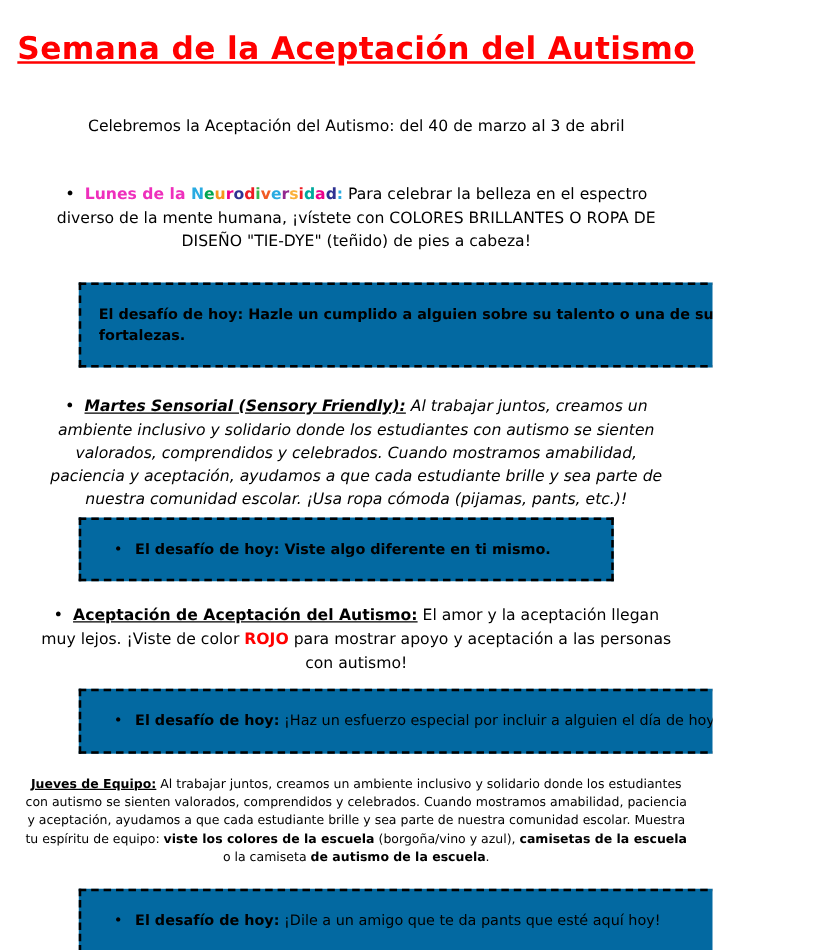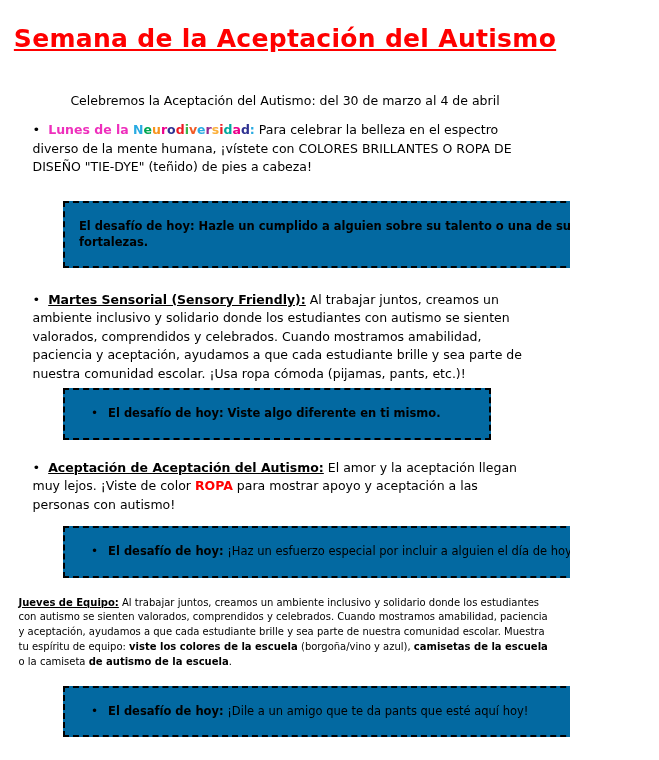--- a/index.html
+++ b/index.html
@@ -24,22 +24,22 @@
     text-decoration: underline;
     letter-spacing: .3px;
   }
   .subtitle {
     text-align: center;
     font-size: 12.5px;
     margin-top: 40px;
   }
   .day {
     width: 505px;
-    margin: 12px auto 0;
-    text-align: left;
+    margin: 38px auto 0;
+    text-align: center;
     font-size: 12.5px;
     line-height: 1.48;
   }
   .day .bullet { margin-right: 8px; font-size: 13px; }
   .day.thursday {
     width: 533px;
     font-size: 10px;
     margin-top: 18px;
   }
   .challenge {
@@ -52,47 +52,47 @@
   }
   .challenge.full { width: 533px; }
   .challenge.narrow { width: 428px; }
   .challenge .row { display: flex; align-items: flex-start; }
   .challenge .bullet { margin: 0 10px 0 12px; font-size: 12px; }
   .mt-c1 { margin-top: 24px; }
   .mt-c2 { margin-top: 5px; }
   .mt-w  { margin-top: 18px; }
   .mt-c3 { margin-top: 12px; }
   .mt-c4 { margin-top: 16px; }
-  .mt-t  { margin-top: 22px; }
+  .mt-t  { margin-top: 22px; font-style: italic; }
 </style>
 </head>
 <body>
 
 <div class="page">
 
   <h1 class="title">Semana de la Aceptación del Autismo</h1>
 
-  <p class="subtitle">Celebremos la Aceptación del Autismo: del 30 de marzo al 4 de abril</p>
+  <p class="subtitle">Celebremos la Aceptación del Autismo: del 40 de marzo al 3 de abril</p>
 
   <p class="day"><span class="bullet">•</span><span><span style="color: rgb(238, 47, 188); font-weight: 700;">Lunes de la </span><span style="color: rgb(41, 171, 226); font-weight: 700;">N</span><span style="color: rgb(0, 166, 81); font-weight: 700;">e</span><span style="color: rgb(247, 148, 29); font-weight: 700;">u</span><span style="color: rgb(236, 0, 140); font-weight: 700;">r</span><span style="color: rgb(46, 49, 146); font-weight: 700;">o</span><span style="color: rgb(237, 28, 36); font-weight: 700;">d</span><span style="color: rgb(57, 181, 74); font-weight: 700;">i</span><span style="color: rgb(241, 90, 36); font-weight: 700;">v</span><span style="color: rgb(41, 171, 226); font-weight: 700;">e</span><span style="color: rgb(146, 39, 143); font-weight: 700;">r</span><span style="color: rgb(251, 176, 59); font-weight: 700;">s</span><span style="color: rgb(237, 28, 36); font-weight: 700;">i</span><span style="color: rgb(0, 169, 157); font-weight: 700;">d</span><span style="color: rgb(236, 0, 140); font-weight: 700;">a</span><span style="color: rgb(46, 49, 146); font-weight: 700;">d</span><span style="color: rgb(41, 171, 226); font-weight: 700;">:</span></span><span><span> Para celebrar la belleza en el espectro diverso de la mente humana, ¡vístete con COLORES BRILLANTES O ROPA DE DISEÑO "TIE-DYE" (teñido) de pies a cabeza!</span></span></p>
 
   <div class="challenge full mt-c1">
     <p><span style="font-weight: 700;">El desafío de hoy:</span><span style="font-weight: 700;"> Hazle un cumplido a alguien sobre su talento o una de sus fortalezas.</span></p>
   </div>
 
   <p class="day mt-t"><span class="bullet">•</span><span><span style="font-weight: 700; text-decoration: underline;">Martes Sensorial (Sensory Friendly):</span></span><span><span> Al trabajar juntos, creamos un ambiente inclusivo y solidario donde los estudiantes con autismo se sienten valorados, comprendidos y celebrados. Cuando mostramos amabilidad, paciencia y aceptación, ayudamos a que cada estudiante brille y sea parte de nuestra comunidad escolar. ¡Usa ropa cómoda (pijamas, pants, etc.)!</span></span></p>
 
   <div class="challenge narrow mt-c2">
     <div class="row">
       <span class="bullet">•</span>
       <p><span style="font-weight: 700;">El desafío de hoy: Viste algo diferente en ti mismo.</span></p>
     </div>
   </div>
 
-  <p class="day mt-w"><span class="bullet">•</span><span><span style="font-weight: 700; text-decoration: underline;">Aceptación de Aceptación del Autismo:</span></span><span><span> El amor y la aceptación llegan muy lejos. ¡Viste de color </span><span style="color: rgb(255, 0, 0); font-weight: 700;">ROPA</span><span> para mostrar apoyo y aceptación a las personas con autismo!</span></span></p>
+  <p class="day mt-w"><span class="bullet">•</span><span><span style="font-weight: 700; text-decoration: underline;">Aceptación de Aceptación del Autismo:</span></span><span><span> El amor y la aceptación llegan muy lejos. ¡Viste de color </span><span style="color: rgb(255, 0, 0); font-weight: 700;">ROJO</span><span> para mostrar apoyo y aceptación a las personas con autismo!</span></span></p>
 
   <div class="challenge full mt-c3">
     <div class="row">
       <span class="bullet">•</span>
       <p><span style="font-weight: 700;">El desafío de hoy:</span><span> ¡Haz un esfuerzo especial por incluir a alguien el día de hoy!</span></p>
     </div>
   </div>
 
   <p class="day thursday"><span><span style="font-weight: 700; text-decoration: underline;">Jueves de Equipo:</span></span><span><span> Al trabajar juntos, creamos un ambiente inclusivo y solidario donde los estudiantes con autismo se sienten valorados, comprendidos y celebrados. Cuando mostramos amabilidad, paciencia y aceptación, ayudamos a que cada estudiante brille y sea parte de nuestra comunidad escolar. Muestra tu espíritu de equipo: </span><span style="font-weight: 700;">viste los colores de la escuela</span><span> (borgoña/vino y azul), </span><span style="font-weight: 700;">camisetas de la escuela</span><span> o la camiseta </span><span style="font-weight: 700;">de autismo de la escuela</span><span>.</span></span></p>
 

